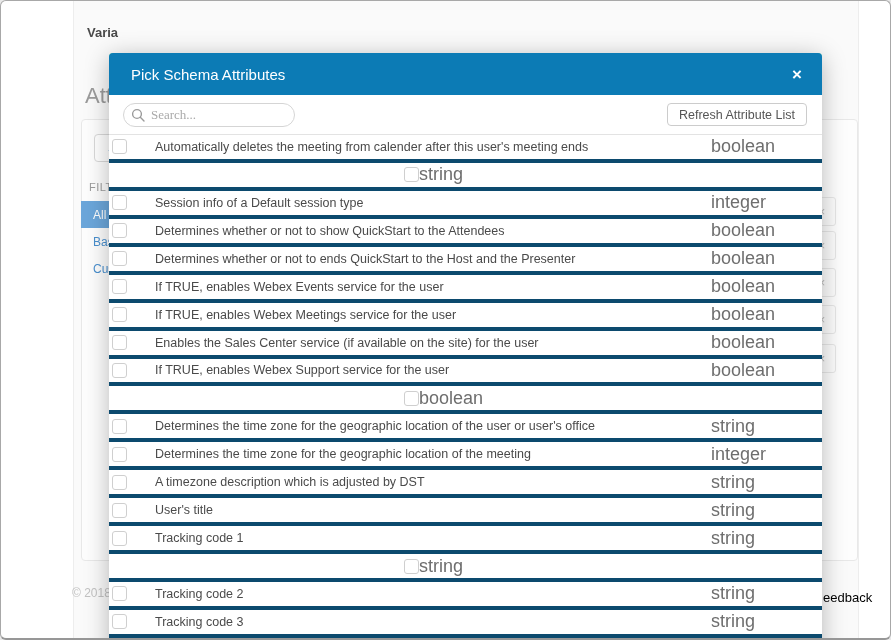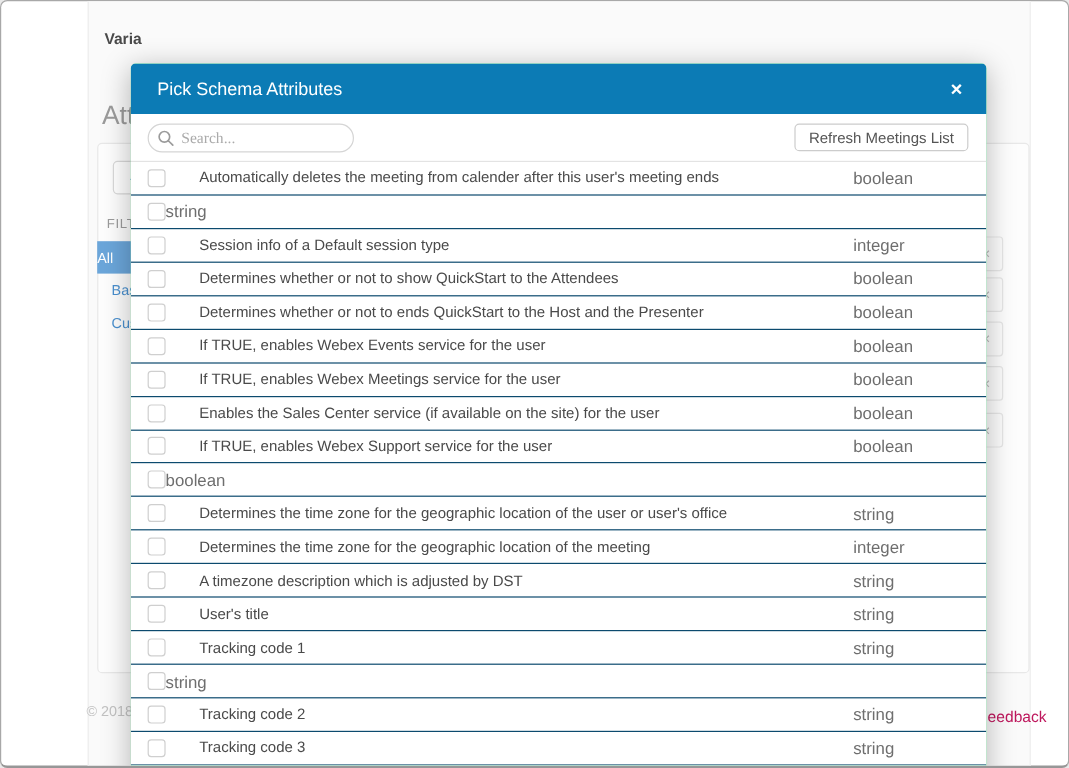--- a/index.html
+++ b/index.html
@@ -12,53 +12,53 @@
               border-left:1px solid #ededed;border-right:1px solid #ededed;z-index:1;}
   .bg-vars-label{position:absolute;left:86px;top:24px;font-size:13px;font-weight:bold;color:#4a4a4a;z-index:1;}
   .bg-attr-heading{position:absolute;left:84px;top:82px;font-size:22px;color:#9b9b9b;z-index:1;}
   .bg-panel{position:absolute;left:80px;top:118px;width:775px;height:440px;background:#fdfdfd;
             border:1px solid #e8e8e8;border-radius:4px;z-index:1;}
   .bg-minus-btn{position:absolute;left:93px;top:133px;width:36px;height:26px;background:#fff;
                 border:1px solid #d9d9d9;border-radius:4px;color:#4a90cf;font-size:15px;
                 display:flex;align-items:center;justify-content:center;z-index:2;}
   .bg-filter-label{position:absolute;left:88px;top:180px;font-size:11px;color:#9b9b9b;letter-spacing:.5px;z-index:2;}
   .bg-all-pill{position:absolute;left:80px;top:200px;width:45px;height:27px;background:#6ba6da;color:#fff;
-               font-size:12px;display:flex;align-items:center;z-index:2;box-sizing:border-box;}
+               font-size:12px;display:flex;align-items:center;z-index:2;padding-left:12px;box-sizing:border-box;}
   .bg-link{position:absolute;left:92px;font-size:12px;color:#4a90cf;z-index:2;}
   .bg-link.basic{top:234px;}
   .bg-link.custom{top:261px;}
   .bg-x-btn{position:absolute;left:806px;width:27px;height:27px;background:#fcfcfc;border:1px solid #e7e7e7;
             border-radius:3px;color:#bdbdbd;font-size:13px;display:flex;align-items:center;justify-content:center;z-index:2;}
   .bg-copyright{position:absolute;left:71px;top:585px;font-size:12px;color:#c2c2c2;z-index:1;}
-  .bg-feedback{position:absolute;left:822px;top:589px;font-size:13px;color:#be185d;z-index:1;}
+  .bg-feedback{position:absolute;left:822px;top:589px;font-size:13px;color:#000000;z-index:1;}
 
   
   .modal{position:absolute;left:108px;top:8px;width:713px;height:624px;background:#86efac;border-radius:4px;
          box-shadow:0 4px 24px rgba(0,0,0,.28);z-index:10;overflow:hidden;display:flex;flex-direction:column;margin-top:44px;}
   .modal-header{height:42px;flex:0 0 42px;background:#0c7bb5;display:flex;align-items:center;
                 padding:0 20px 0 22px;box-sizing:border-box;}
   .modal-title{color:#fff;font-size:15px;font-weight:500;flex:1;}
   .modal-close{color:#fff;font-size:17px;font-weight:bold;cursor:pointer;line-height:1;}
   .modal-toolbar{height:40px;flex:0 0 40px;background:#fff;border-bottom:1px solid #e3e3e3;
                  display:flex;align-items:center;padding:0 15px 0 14px;box-sizing:border-box;}
   .search-wrap{position:relative;width:172px;height:24px;}
   .search-wrap svg{position:absolute;left:8px;top:5px;}
   .search-input{width:100%;height:24px;border:1px solid #d5d5d5;border-radius:13px;box-sizing:border-box;
                 padding:0 10px 0 27px;font-size:13px;color:#555;outline:none;font-family:Liberation Serif, serif;}
   .search-input::placeholder{color:#aaa;}
   .toolbar-spacer{flex:1;}
   .refresh-btn{height:23px;background:#fff;border:1px solid #ccc;border-radius:4px;color:#555;
                font-size:12.5px;padding:0 11px;cursor:pointer;font-family:inherit;}
 
   .attr-list{flex:1;overflow:hidden;background:#fff;}
-  .attr-row{height:27.94px;display:flex;align-items:center;border-bottom:1px solid #0c4a6e;
-            box-sizing:border-box;padding-left:14px;}
+  .attr-row{height:27.94px;display:flex;align-items:center;border-bottom:4px solid #0c4a6e;
+            box-sizing:border-box;padding-left:3px;justify-content:center;}
   .attr-cb{width:13px;height:13px;border:1px solid #cfcfcf;border-radius:3px;background:#fff;flex:0 0 13px;}
   .attr-name{font-size:12.5px;color:#4a4a4a;margin-left:28px;flex:1;white-space:nowrap;overflow:hidden;}
-  .attr-type{font-size:14px;color:#6e6e6e;width:111px;flex:0 0 111px;white-space:nowrap;}
+  .attr-type{font-size:18px;color:#6e6e6e;width:111px;flex:0 0 111px;white-space:nowrap;}
 
   .modal-footer{height:39px;flex:0 0 39px;background:#f4f4f4;border-top:1px solid #e2e2e2;
                 display:flex;align-items:center;justify-content:flex-end;padding-right:30px;box-sizing:border-box;gap:8px;}
   .save-btn{width:80px;height:24px;background:#3eb287;border:6px solid #15803d;border-radius:4px;color:#fff;
             font-size:13px;cursor:pointer;font-family:inherit;font-weight:bold;}
   .cancel-btn{width:60px;height:24px;background:#fff;border:1px solid #ccc;border-radius:4px;color:#555;
               font-size:13px;cursor:pointer;font-family:inherit;}
 </style>
 </head>
 <body>
@@ -92,21 +92,21 @@
 
     <div class="modal-toolbar">
       <div class="search-wrap">
         <svg width="14" height="14" viewBox="0 0 14 14">
           <circle cx="6" cy="6" r="4.4" fill="none" stroke="#9b9b9b" stroke-width="1.4"></circle>
           <line x1="9.3" y1="9.3" x2="13" y2="13" stroke="#9b9b9b" stroke-width="1.4" stroke-linecap="round"></line>
         </svg>
         <input class="search-input" type="text" placeholder="Search..." style="">
       </div>
       <div class="toolbar-spacer"></div>
-      <button class="refresh-btn">Refresh Meetings List</button>
+      <button class="refresh-btn">Refresh Attribute List</button>
     </div>
 
     <div class="attr-list" id="attr-list">
   <div class="attr-row">
     <span class="attr-cb"></span>
     <span class="attr-name">Automatically deletes the meeting from calender after this user's meeting ends</span>
     <span class="attr-type">boolean</span>
   </div>
 
   <div class="attr-row">

